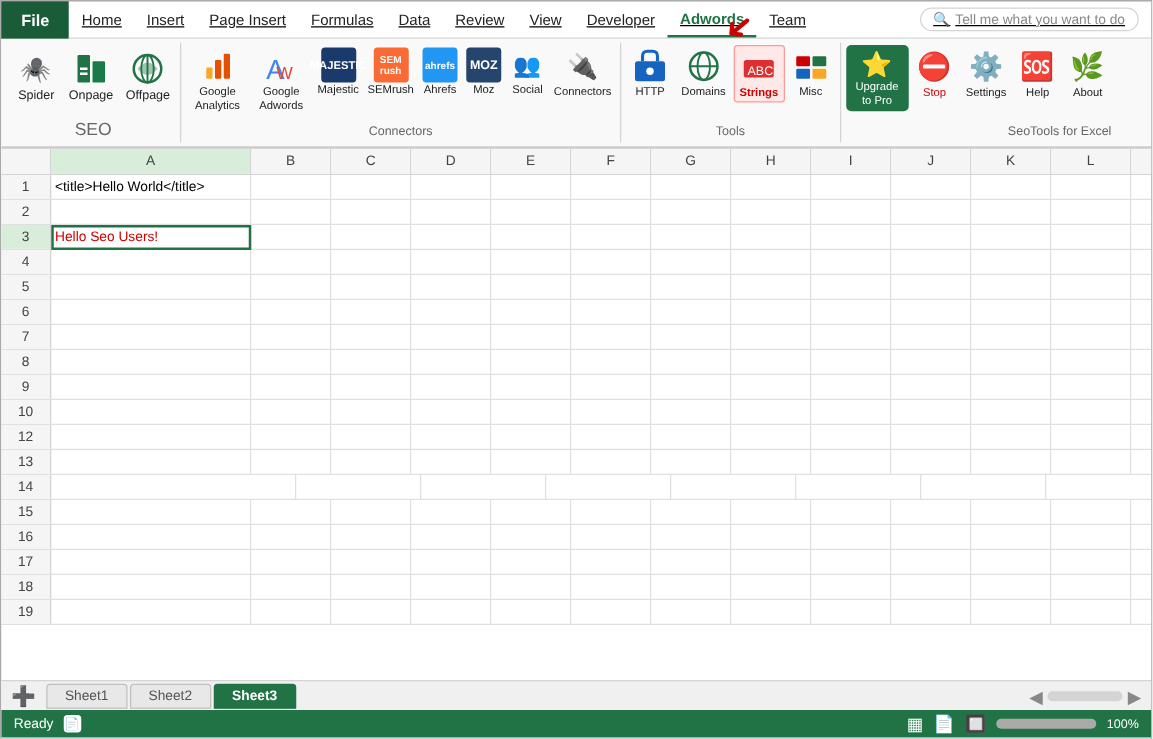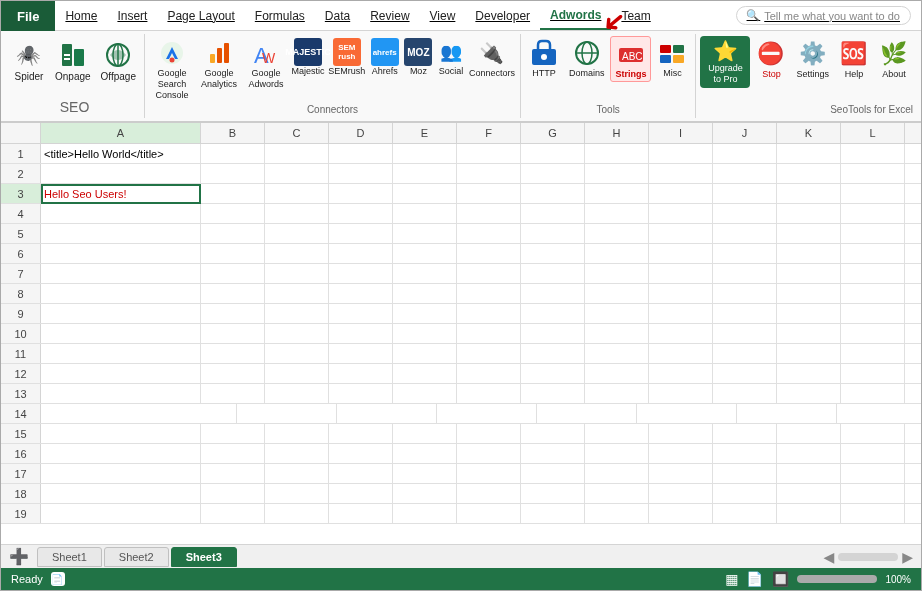--- a/index.html
+++ b/index.html
@@ -9,21 +9,21 @@
 </head>
 <body>
 
 <div style="width:922px; height:591px; display:flex; flex-direction:column; overflow:hidden; border:1px solid #aaa;">
 
   <div style="display:flex; align-items:stretch; background:#217346; height:30px;">
     <div style="background:#1a5c38; color:#fff; font-weight:bold; padding:0 16px; display:flex; align-items:center; font-size:13px; cursor:pointer;">File</div>
     <div style="display:flex; align-items:center; background:#fff; flex:1; border-bottom:1px solid #d4d4d4;text-decoration:underline;">
       <div style="padding:0 10px; height:100%; display:flex; align-items:center; cursor:pointer; font-size:12px; color:#222;">Home</div>
       <div style="padding:0 10px; height:100%; display:flex; align-items:center; cursor:pointer; font-size:12px; color:#222;">Insert</div>
-      <div style="padding:0 10px; height:100%; display:flex; align-items:center; cursor:pointer; font-size:12px; color:#222;">Page Layout</div>
+      <div style="padding:0 10px; height:100%; display:flex; align-items:center; cursor:pointer; font-size:12px; color:#222;">Page Insert</div>
       <div style="padding:0 10px; height:100%; display:flex; align-items:center; cursor:pointer; font-size:12px; color:#222;">Formulas</div>
       <div style="padding:0 10px; height:100%; display:flex; align-items:center; cursor:pointer; font-size:12px; color:#222;">Data</div>
       <div style="padding:0 10px; height:100%; display:flex; align-items:center; cursor:pointer; font-size:12px; color:#222;">Review</div>
       <div style="padding:0 10px; height:100%; display:flex; align-items:center; cursor:pointer; font-size:12px; color:#222;">View</div>
       <div style="padding:0 10px; height:100%; display:flex; align-items:center; cursor:pointer; font-size:12px; color:#222;">Developer</div>
       <div style="padding:0 10px; height:100%; display:flex; align-items:center; cursor:pointer; font-size:12px; color:#217346; font-weight:600; border-bottom:2px solid #217346;">Adwords</div>
       <div style="padding:0 10px; height:100%; display:flex; align-items:center; cursor:pointer; font-size:12px; color:#222;">Team</div>
       <div style="flex:1;"></div>
       <div style="display:flex;align-items:center;margin-right:10px;border:1px solid #d4d4d4;border-radius:10px;padding:2px 10px;font-size:11px;color:#888;gap:4px;cursor:pointer;">
         <span>🔍</span>
@@ -61,30 +61,20 @@
               </svg>
           </div>
           <div style="font-size:10px;color:#222;">Offpage</div>
         </div>
       </div>
       <div style="font-size:14px;color:#666;text-align:center;padding:2px 0 3px;">SEO</div>
     </div>
 
     <div style="display:flex;flex-direction:column;align-items:stretch;border-right:1px solid #d4d4d4;padding:0 4px;">
       <div style="display:flex;gap:1px;flex:1;align-items:flex-start;padding-top:2px;">
-        <div style="display:flex;flex-direction:column;align-items:center;padding:2px 3px;cursor:pointer;border-radius:3px;min-width:38px;">
-          <div style="width:30px;height:30px;display:flex;align-items:center;justify-content:center;font-size:16px;">
-            <svg width="28" height="28" viewBox="0 0 28 28">
-                <circle cx="14" cy="14" r="11" fill="#e8f5e9"></circle>
-                <path d="M8 20 L14 8 L20 20 L17 20 L14 14 L11 20Z" fill="#1a73e8"></path>
-                <circle cx="14" cy="21" r="2.5" fill="#ea4335"></circle>
-              </svg>
-          </div>
-          <div style="font-size:9px;color:#222;text-align:center;max-width:44px;line-height:1.2;">Google Search Console</div>
-        </div>
         <div style="display:flex;flex-direction:column;align-items:center;padding:2px 3px;cursor:pointer;border-radius:3px;min-width:38px;">
           <div style="width:30px;height:30px;display:flex;align-items:center;justify-content:center;">
             <svg width="28" height="28" viewBox="0 0 28 28">
                 <rect x="5" y="15" width="5" height="9" rx="1" fill="#f9a825"></rect>
                 <rect x="12" y="9" width="5" height="15" rx="1" fill="#e65100"></rect>
                 <rect x="19" y="4" width="5" height="20" rx="1" fill="#e65100"></rect>
               </svg>
           </div>
           <div style="font-size:9px;color:#222;text-align:center;max-width:44px;line-height:1.2;">Google Analytics</div>
         </div>
@@ -376,36 +366,20 @@
           <div style="width: 64px; min-width: 64px; border-right: 1px solid rgb(224, 224, 224); height: 20px; display: flex; align-items: center; padding: 0px 3px; font-size: 11px; overflow: hidden; white-space: nowrap;"></div>
           <div style="width: 64px; min-width: 64px; border-right: 1px solid rgb(224, 224, 224); height: 20px; display: flex; align-items: center; padding: 0px 3px; font-size: 11px; overflow: hidden; white-space: nowrap;"></div>
           <div style="width: 64px; min-width: 64px; border-right: 1px solid rgb(224, 224, 224); height: 20px; display: flex; align-items: center; padding: 0px 3px; font-size: 11px; overflow: hidden; white-space: nowrap;"></div>
           <div style="width: 64px; min-width: 64px; border-right: 1px solid rgb(224, 224, 224); height: 20px; display: flex; align-items: center; padding: 0px 3px; font-size: 11px; overflow: hidden; white-space: nowrap;"></div>
           <div style="width: 64px; min-width: 64px; border-right: 1px solid rgb(224, 224, 224); height: 20px; display: flex; align-items: center; padding: 0px 3px; font-size: 11px; overflow: hidden; white-space: nowrap;"></div>
           <div style="width: 64px; min-width: 64px; border-right: 1px solid rgb(224, 224, 224); height: 20px; display: flex; align-items: center; padding: 0px 3px; font-size: 11px; overflow: hidden; white-space: nowrap;"></div>
           <div style="width: 64px; min-width: 64px; border-right: 1px solid rgb(224, 224, 224); height: 20px; display: flex; align-items: center; padding: 0px 3px; font-size: 11px; overflow: hidden; white-space: nowrap;"></div>
           <div style="width: 64px; min-width: 64px; border-right: 1px solid rgb(224, 224, 224); height: 20px; display: flex; align-items: center; padding: 0px 3px; font-size: 11px; overflow: hidden; white-space: nowrap;"></div>
         </div>
         <div style="display: flex; height: 20px; border-bottom: 1px solid rgb(224, 224, 224);">
-          <div style="width: 40px; min-width: 40px; border-right: 1px solid rgb(212, 212, 212); display: flex; align-items: center; justify-content: center; font-size: 11px; color: rgb(68, 68, 68); background: rgb(245, 245, 245);">11</div>
-          <div style="width: 160px; min-width: 160px; border-right: 1px solid rgb(224, 224, 224); height: 20px; display: flex; align-items: center; padding: 0px 3px; font-size: 11px; overflow: hidden; white-space: nowrap;"></div>
-          <div style="width: 64px; min-width: 64px; border-right: 1px solid rgb(224, 224, 224); height: 20px; display: flex; align-items: center; padding: 0px 3px; font-size: 11px; overflow: hidden; white-space: nowrap;"></div>
-          <div style="width: 64px; min-width: 64px; border-right: 1px solid rgb(224, 224, 224); height: 20px; display: flex; align-items: center; padding: 0px 3px; font-size: 11px; overflow: hidden; white-space: nowrap;"></div>
-          <div style="width: 64px; min-width: 64px; border-right: 1px solid rgb(224, 224, 224); height: 20px; display: flex; align-items: center; padding: 0px 3px; font-size: 11px; overflow: hidden; white-space: nowrap;"></div>
-          <div style="width: 64px; min-width: 64px; border-right: 1px solid rgb(224, 224, 224); height: 20px; display: flex; align-items: center; padding: 0px 3px; font-size: 11px; overflow: hidden; white-space: nowrap;"></div>
-          <div style="width: 64px; min-width: 64px; border-right: 1px solid rgb(224, 224, 224); height: 20px; display: flex; align-items: center; padding: 0px 3px; font-size: 11px; overflow: hidden; white-space: nowrap;"></div>
-          <div style="width: 64px; min-width: 64px; border-right: 1px solid rgb(224, 224, 224); height: 20px; display: flex; align-items: center; padding: 0px 3px; font-size: 11px; overflow: hidden; white-space: nowrap;"></div>
-          <div style="width: 64px; min-width: 64px; border-right: 1px solid rgb(224, 224, 224); height: 20px; display: flex; align-items: center; padding: 0px 3px; font-size: 11px; overflow: hidden; white-space: nowrap;"></div>
-          <div style="width: 64px; min-width: 64px; border-right: 1px solid rgb(224, 224, 224); height: 20px; display: flex; align-items: center; padding: 0px 3px; font-size: 11px; overflow: hidden; white-space: nowrap;"></div>
-          <div style="width: 64px; min-width: 64px; border-right: 1px solid rgb(224, 224, 224); height: 20px; display: flex; align-items: center; padding: 0px 3px; font-size: 11px; overflow: hidden; white-space: nowrap;"></div>
-          <div style="width: 64px; min-width: 64px; border-right: 1px solid rgb(224, 224, 224); height: 20px; display: flex; align-items: center; padding: 0px 3px; font-size: 11px; overflow: hidden; white-space: nowrap;"></div>
-          <div style="width: 64px; min-width: 64px; border-right: 1px solid rgb(224, 224, 224); height: 20px; display: flex; align-items: center; padding: 0px 3px; font-size: 11px; overflow: hidden; white-space: nowrap;"></div>
-          <div style="width: 64px; min-width: 64px; border-right: 1px solid rgb(224, 224, 224); height: 20px; display: flex; align-items: center; padding: 0px 3px; font-size: 11px; overflow: hidden; white-space: nowrap;"></div>
-        </div>
-        <div style="display: flex; height: 20px; border-bottom: 1px solid rgb(224, 224, 224);">
           <div style="width: 40px; min-width: 40px; border-right: 1px solid rgb(212, 212, 212); display: flex; align-items: center; justify-content: center; font-size: 11px; color: rgb(68, 68, 68); background: rgb(245, 245, 245);">12</div>
           <div style="width: 160px; min-width: 160px; border-right: 1px solid rgb(224, 224, 224); height: 20px; display: flex; align-items: center; padding: 0px 3px; font-size: 11px; overflow: hidden; white-space: nowrap;"></div>
           <div style="width: 64px; min-width: 64px; border-right: 1px solid rgb(224, 224, 224); height: 20px; display: flex; align-items: center; padding: 0px 3px; font-size: 11px; overflow: hidden; white-space: nowrap;"></div>
           <div style="width: 64px; min-width: 64px; border-right: 1px solid rgb(224, 224, 224); height: 20px; display: flex; align-items: center; padding: 0px 3px; font-size: 11px; overflow: hidden; white-space: nowrap;"></div>
           <div style="width: 64px; min-width: 64px; border-right: 1px solid rgb(224, 224, 224); height: 20px; display: flex; align-items: center; padding: 0px 3px; font-size: 11px; overflow: hidden; white-space: nowrap;"></div>
           <div style="width: 64px; min-width: 64px; border-right: 1px solid rgb(224, 224, 224); height: 20px; display: flex; align-items: center; padding: 0px 3px; font-size: 11px; overflow: hidden; white-space: nowrap;"></div>
           <div style="width: 64px; min-width: 64px; border-right: 1px solid rgb(224, 224, 224); height: 20px; display: flex; align-items: center; padding: 0px 3px; font-size: 11px; overflow: hidden; white-space: nowrap;"></div>
           <div style="width: 64px; min-width: 64px; border-right: 1px solid rgb(224, 224, 224); height: 20px; display: flex; align-items: center; padding: 0px 3px; font-size: 11px; overflow: hidden; white-space: nowrap;"></div>
           <div style="width: 64px; min-width: 64px; border-right: 1px solid rgb(224, 224, 224); height: 20px; display: flex; align-items: center; padding: 0px 3px; font-size: 11px; overflow: hidden; white-space: nowrap;"></div>
           <div style="width: 64px; min-width: 64px; border-right: 1px solid rgb(224, 224, 224); height: 20px; display: flex; align-items: center; padding: 0px 3px; font-size: 11px; overflow: hidden; white-space: nowrap;"></div>

